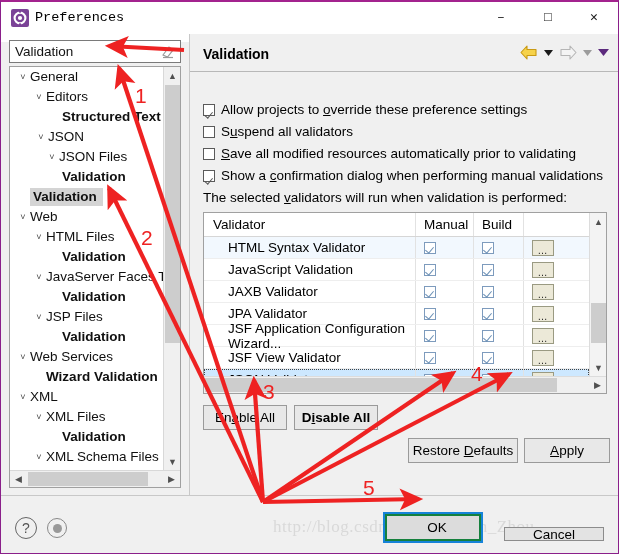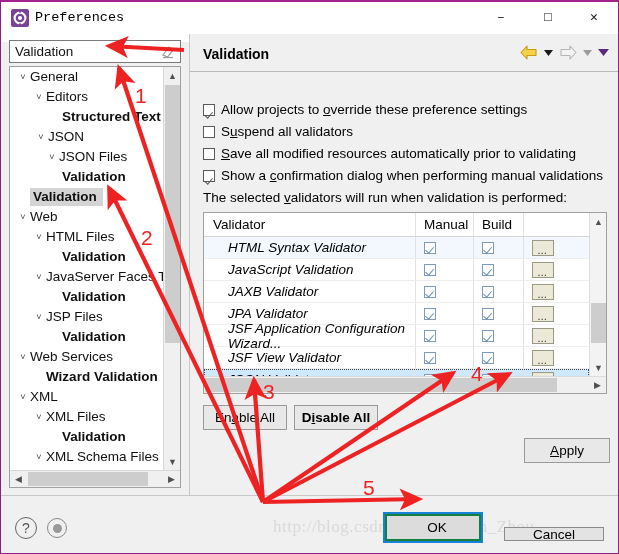--- a/index.html
+++ b/index.html
@@ -153,21 +153,21 @@
   }
   .thead div { display: flex; align-items: center; }
   .c-name { width: 212px; padding-left: 9px; border-right: 1px solid #e2e2e2; }
   .c-man  { width: 58px; padding-left: 8px; border-right: 1px solid #e2e2e2; }
   .c-bld  { width: 50px; padding-left: 8px; border-right: 1px solid #e2e2e2; }
   .c-set  { width: 60px; padding-left: 8px; }
   .trow {
     display: flex; height: 22px; font-size: 13.5px; color: #000;
     border-bottom: 1px solid #eeeeee;
   }
-  .trow div { display: flex; align-items: center; font-style: italic; }
+  .trow div { display: flex; align-items: center; }
   .trow.alt { background: #f2f8fe; }
   .trow.sel { background: #cde8ff; outline: 1px dotted #444; outline-offset: -1px; }
   .trow .c-name { padding-left: 24px; }
   .tcb {
     width: 12px; height: 12px; border: 1px solid #7d9bbd; background: #fff;
     position: relative;
   }
   .tcb.on::after {
     content: ""; position: absolute; left: 2px; top: 2px;
     width: 4px; height: 7px; border: solid #6a8fb5;
@@ -455,20 +455,23 @@
         <div class="sb-r">▶</div>
       </div>
     </div>
 
     <div class="btn" id="btn-enable">
         <span>En<span class="u">a</span>ble All</span>
       </div>
     <div class="btn" id="btn-disable">
         <span>D<span class="u">i</span>sable All</span>
       </div>
+    <div class="btn" id="btn-restore">
+        <span>Restore <span class="u">D</span>efaults</span>
+      </div>
     <div class="btn" id="btn-apply">
         <span><span class="u">A</span>pply</span>
       </div>
   <div class="cbrow" style="top: 68px;"><span class="cbox on"></span><span>Allow projects to <span class="u">o</span>verride these preference settings</span></div>
       <div class="cbrow" style="top: 90px;"><span class="cbox"></span><span>S<span class="u">u</span>spend all validators</span></div>
       <div class="cbrow" style="top: 112px;"><span class="cbox"></span><span><span class="u">S</span>ave all modified resources automatically prior to validating</span></div>
       <div class="cbrow" style="top: 134px;"><span class="cbox on"></span><span>Show a <span class="u">c</span>onfirmation dialog when performing manual validations</span></div>
       <div class="cbrow" style="top: 156px;">The selected <span class="u">v</span>alidators will run when validation is performed:</div>
     </div>
 

